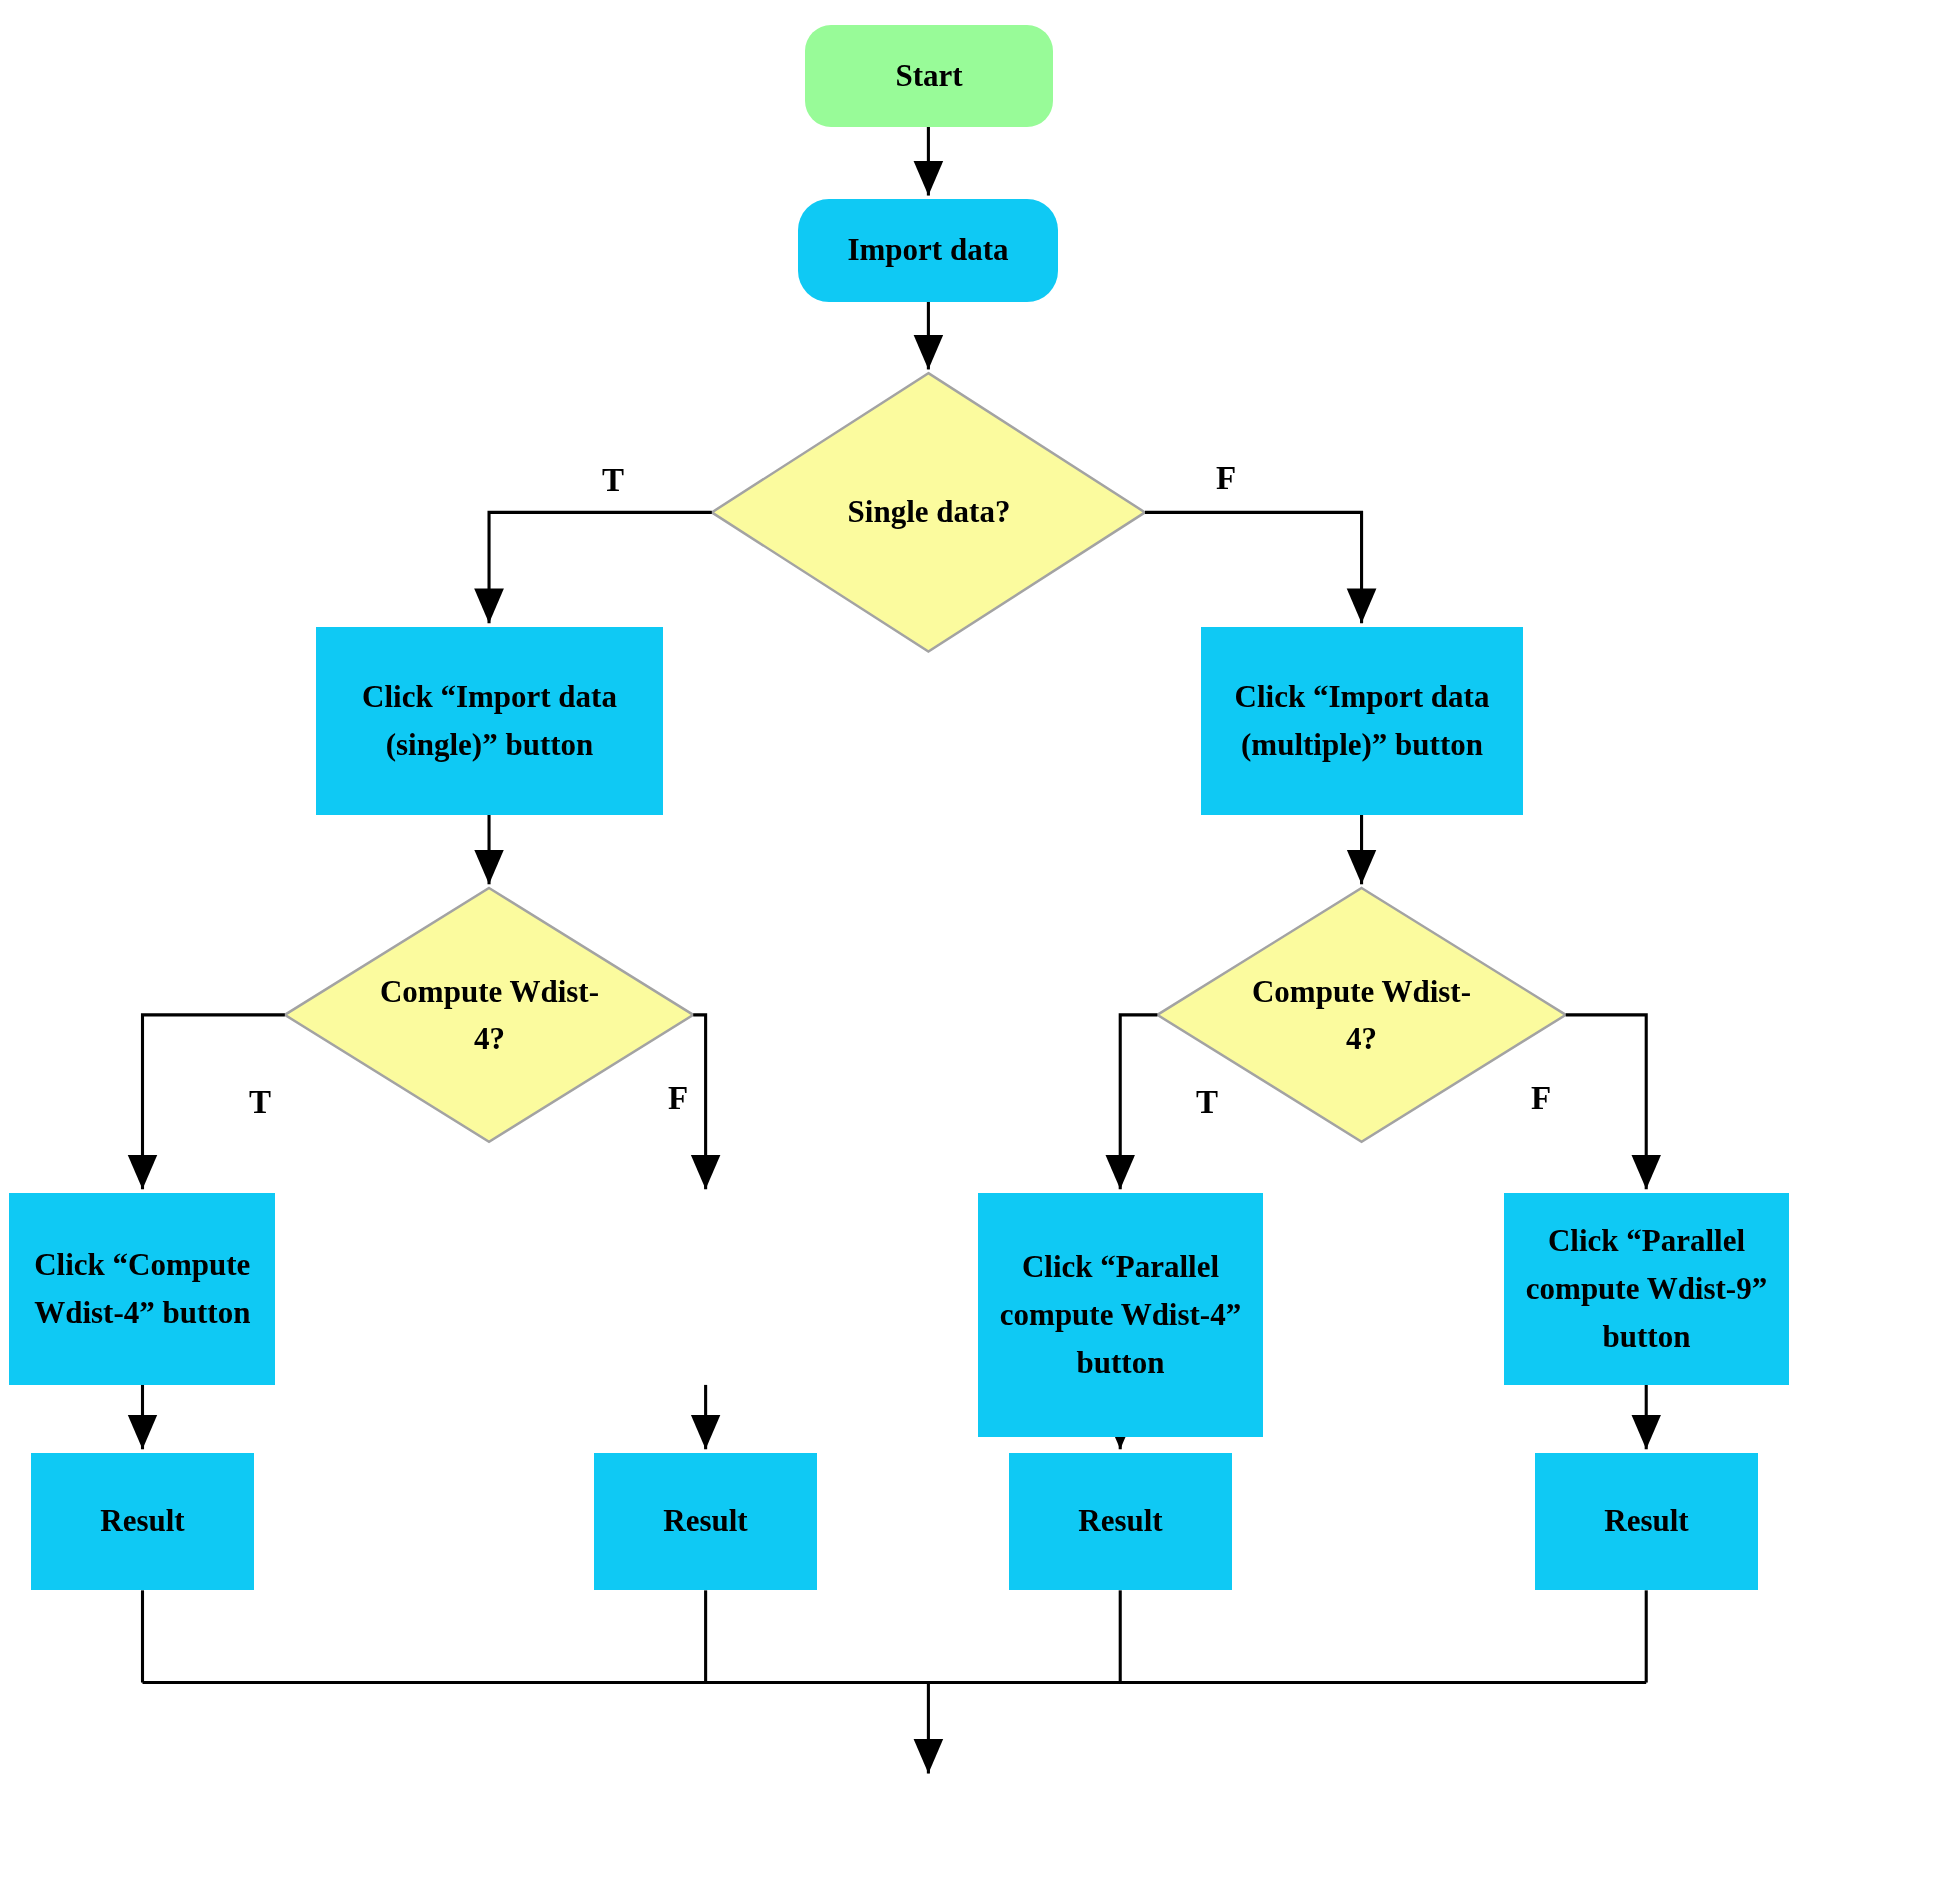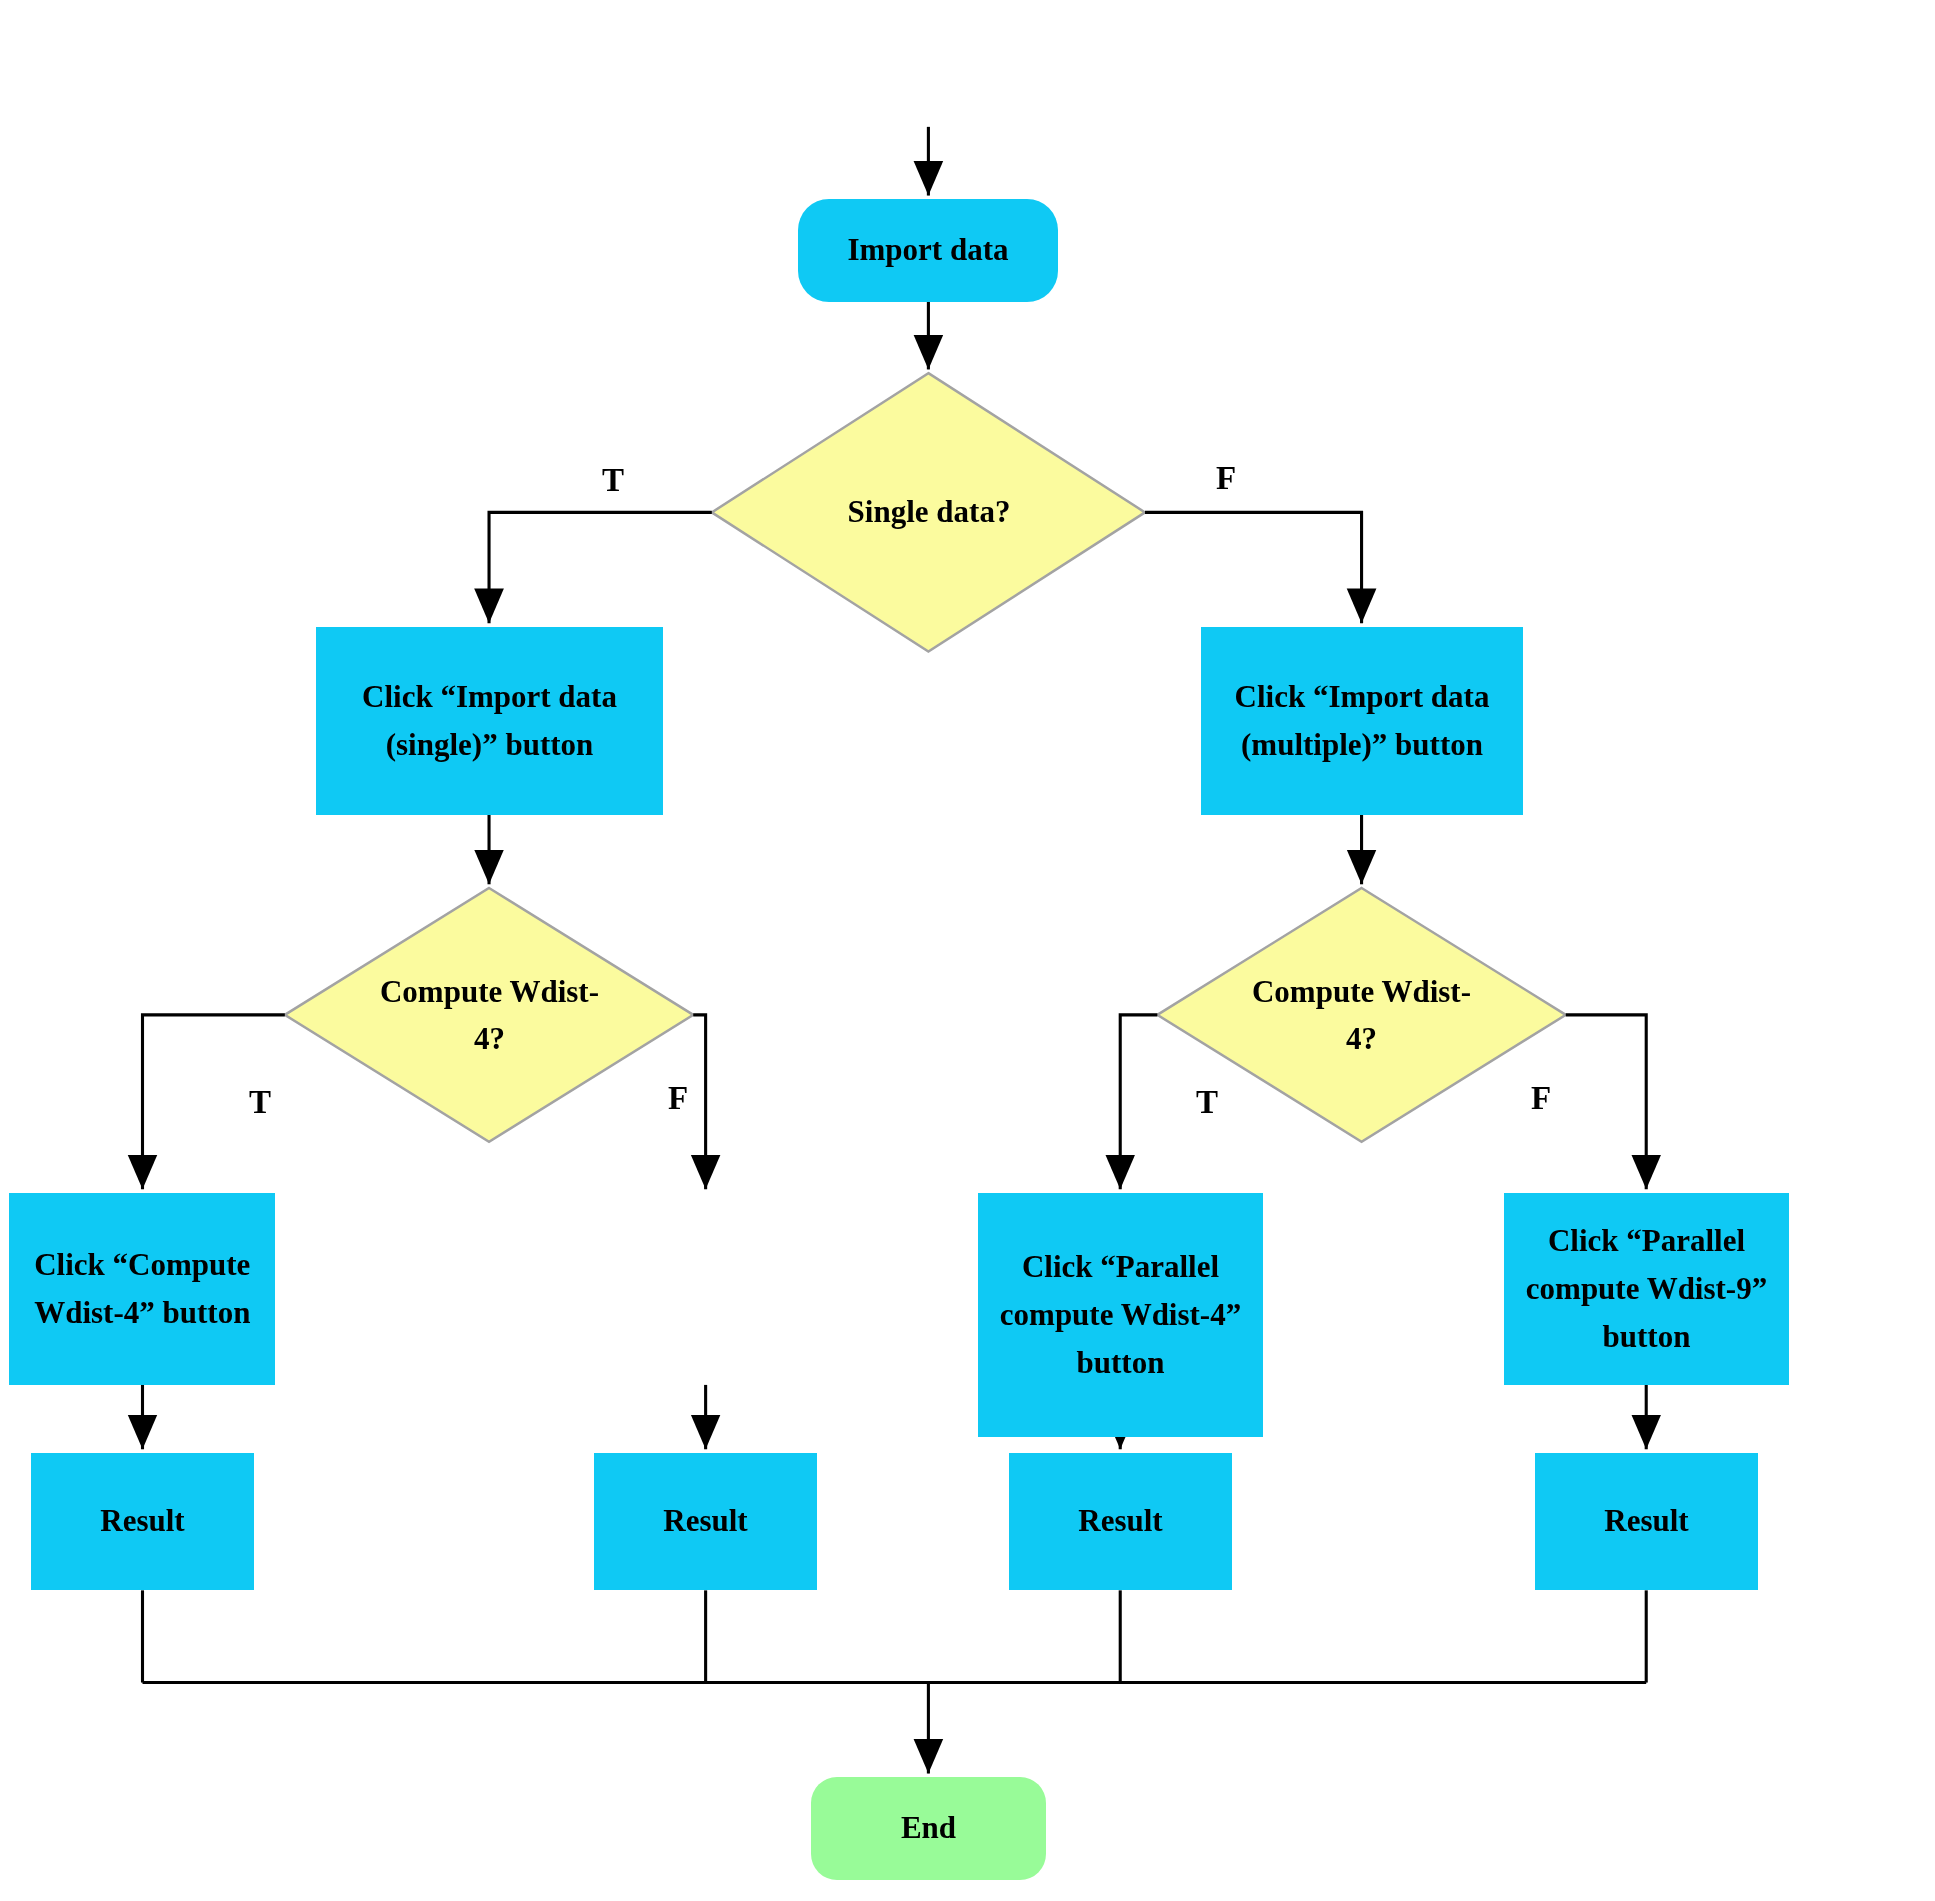--- a/index.html
+++ b/index.html
@@ -104,20 +104,23 @@
       <polyline points="2660,2238 2660,2342" marker-end="url(#arrow)"></polyline>
       <polyline points="230,2570 230,2719"></polyline>
       <polyline points="1140,2570 1140,2719"></polyline>
       <polyline points="1810,2570 1810,2719"></polyline>
       <polyline points="2660,2570 2660,2719"></polyline>
       <polyline points="230,2719 2660,2719"></polyline>
       <polyline points="1500,2719 1500,2866" marker-end="url(#arrow)"></polyline>
     </g>
   </svg>
 
+  <div class="node terminator" id="n-start" style="background-color: rgb(152, 251, 152);">
+    <span>Start</span>
+  </div>
 
   <div class="node process" id="n-import" style="background-color: rgb(15, 201, 244); border-radius: 31px;">
     <span>Import data</span>
   </div>
 
   <div class="node process" id="n-imp-single" style="background-color: rgb(15, 201, 244);">
     <span>Click “Import data (single)” button</span>
   </div>
 
   <div class="node process" id="n-imp-multiple" style="background-color: rgb(15, 201, 244);">
@@ -146,23 +149,20 @@
   </div>
 
   <div class="node process" id="n-res-c" style="background-color: rgb(15, 201, 244);">
     <span>Result</span>
   </div>
 
   <div class="node process" id="n-res-d" style="background-color: rgb(15, 201, 244);">
     <span>Result</span>
   </div>
 
-  <div class="node terminator" id="n-end" style="background-color: rgb(152, 251, 152);">
-    <span>End</span>
-  </div>
 
   <div class="diamond-label" id="dl-single">
     <span>Single data?</span>
   </div>
   <div class="diamond-label" id="dl-left">
     <span>Compute Wdist-4?</span>
   </div>
   <div class="diamond-label" id="dl-right">
     <span>Compute Wdist-4?</span>
   </div>

